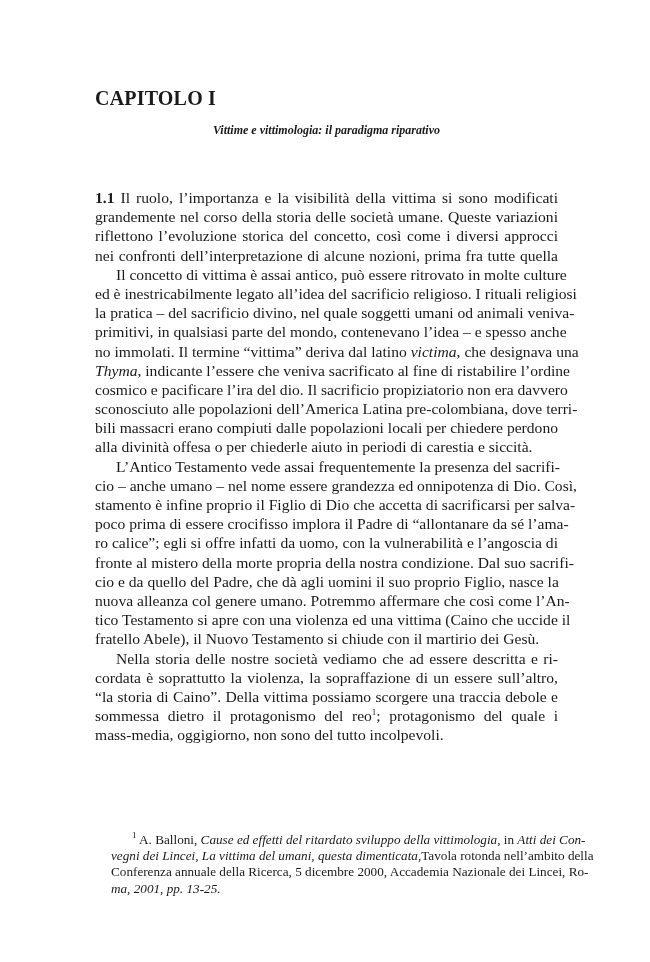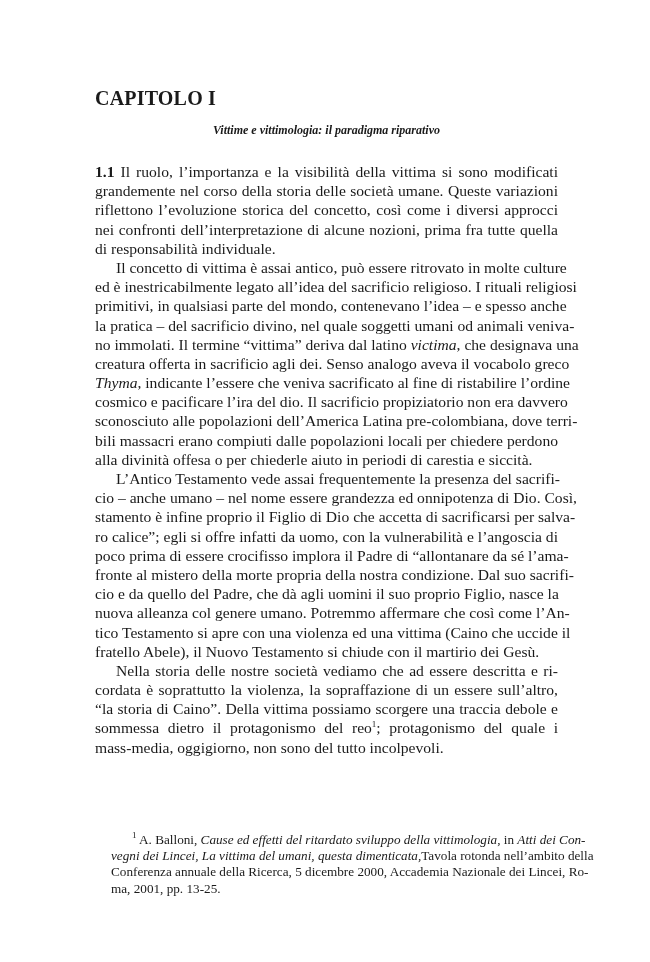--- a/index.html
+++ b/index.html
@@ -36,21 +36,21 @@
       top: 123px;
       left: 0;
       width: 463px;
       text-align: center;
       font-style: italic;
       font-weight: bold;
       font-size: 12px;
     }
     .body-text {
       position: absolute;
-      top: 162px;
+      top: 188px;
       left: 0;
       width: 463px;
       font-size: 15.6px;
       line-height: 19.2px;
     }
     .line {
       display: block;
       white-space: nowrap;
       text-align: justify;
       text-align-last: justify;
@@ -76,60 +76,58 @@
       line-height: 16.2px;
     }
     .fn-line {
       display: block;
       white-space: nowrap;
       text-align: justify;
       text-align-last: justify;
       height: 16.2px;
     }
     .fn-line.indent { padding-left: 21px; }
-    .fn-line.last { text-align-last: left; }
+    .fn-line.last { text-align-last: left; font-style: italic; }
   </style>
 </head>
 <body>
 
 <div class="page">
 
   <div class="chapter-title">CAPITOLO I</div>
   <div class="chapter-subtitle">Vittime e vittimologia: il paradigma riparativo</div>
 
   <div class="body-text">
 
     <div>
       <span class="line"><span class="sec-num">1.1</span><span> Il ruolo, l’importanza e la visibilità della vittima si sono modificati</span></span>
       <span class="line">grandemente nel corso della storia delle società umane. Queste variazioni</span>
       <span class="line">riflettono l’evoluzione storica del concetto, così come i diversi approcci</span>
       <span class="line">nei confronti dell’interpretazione di alcune nozioni, prima fra tutte quella</span>
-      <span class="line last">di responsabilità individuale.</span>
     </div>
 
     <div>
       <span class="line indent">Il concetto di vittima è assai antico, può essere ritrovato in molte culture</span>
       <span class="line">ed è inestricabilmente legato all’idea del sacrificio religioso. I rituali religiosi</span>
+      <span class="line">la pratica – del sacrificio divino, nel quale soggetti umani od animali veniva-</span>
       <span class="line">primitivi, in qualsiasi parte del mondo, contenevano l’idea – e spesso anche</span>
-      <span class="line">la pratica – del sacrificio divino, nel quale soggetti umani od animali veniva-</span>
       <span class="line"><span>no immolati. Il termine “vittima” deriva dal latino </span><span class="it">victima</span><span>, che designava una</span></span>
-      <span class="line">creatura offerta in sacrificio agli dei. Senso analogo aveva il vocabolo greco</span>
       <span class="line"><span class="it">Thyma</span><span>, indicante l’essere che veniva sacrificato al fine di ristabilire l’ordine</span></span>
       <span class="line">cosmico e pacificare l’ira del dio. Il sacrificio propiziatorio non era davvero</span>
       <span class="line">sconosciuto alle popolazioni dell’America Latina pre-colombiana, dove terri-</span>
       <span class="line">bili massacri erano compiuti dalle popolazioni locali per chiedere perdono</span>
       <span class="line last">alla divinità offesa o per chiederle aiuto in periodi di carestia e siccità.</span>
     </div>
 
     <div>
       <span class="line indent">L’Antico Testamento vede assai frequentemente la presenza del sacrifi-</span>
       <span class="line">cio – anche umano – nel nome essere grandezza ed onnipotenza di Dio. Così,</span>
       <span class="line">stamento è infine proprio il Figlio di Dio che accetta di sacrificarsi per salva-</span>
+      <span class="line">poco prima di essere crocifisso implora il Padre di “allontanare da sé l’ama-</span>
       <span class="line">ro calice”; egli si offre infatti da uomo, con la vulnerabilità e l’angoscia di</span>
-      <span class="line">poco prima di essere crocifisso implora il Padre di “allontanare da sé l’ama-</span>
       <span class="line">fronte al mistero della morte propria della nostra condizione. Dal suo sacrifi-</span>
       <span class="line">cio e da quello del Padre, che dà agli uomini il suo proprio Figlio, nasce la</span>
       <span class="line">nuova alleanza col genere umano. Potremmo affermare che così come l’An-</span>
       <span class="line">tico Testamento si apre con una violenza ed una vittima (Caino che uccide il</span>
       <span class="line last">fratello Abele), il Nuovo Testamento si chiude con il martirio dei Gesù.</span>
     </div>
 
     <div>
       <span class="line indent">Nella storia delle nostre società vediamo che ad essere descritta e ri-</span>
       <span class="line">cordata è soprattutto la violenza, la sopraffazione di un essere sull’altro,</span>

